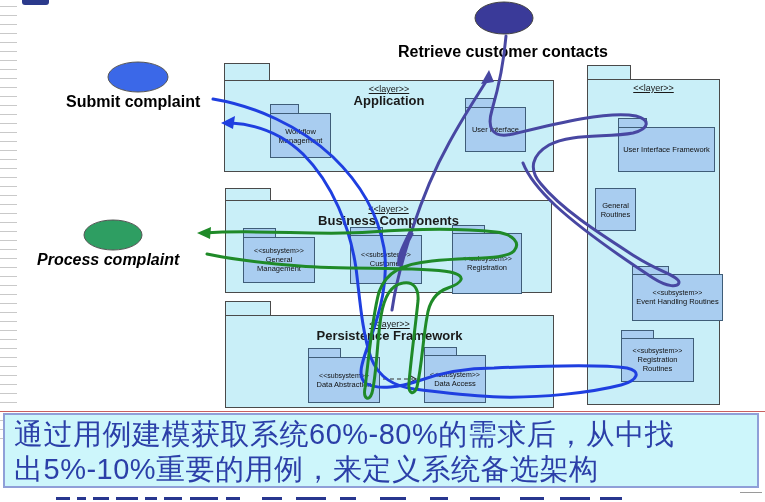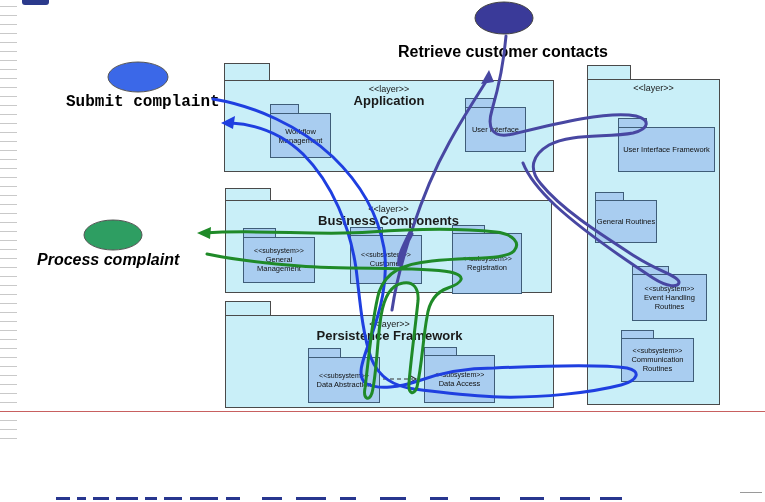--- a/index.html
+++ b/index.html
@@ -15,21 +15,21 @@
   .bullet-frag{left:22px;top:0;width:27px;height:5px;background:#2b3a8c;
                border-radius:0 0 3px 3px;}
 
   
   .pkg-tab{border:1px solid #4a4a4a;border-bottom:none;background:#c9eff8;box-sizing:border-box;}
   .pkg-body{border:1px solid #4a4a4a;background:#c9eff8;box-sizing:border-box;}
   .sub .pkg-tab{border:1px solid #3f5d78;border-bottom:none;background:#a9cdf0;}
   .sub .pkg-body{border:1px solid #3f5d78;background:#a9cdf0;display:flex;flex-direction:column;
                  align-items:center;justify-content:center;text-align:center;}
   .layer-title{width:100%;text-align:center;padding-top:3px;color:#1a1a1a;}
-  .layer-st{font-size:9px;line-height:10px;}
+  .layer-st{font-size:9px;line-height:10px;text-decoration:underline;}
   .layer-nm{font-size:13px;font-weight:bold;line-height:14px;}
   .sub-st{font-size:7px;line-height:8px;color:#111;}
   .sub-nm{font-size:7.5px;line-height:9px;color:#111;}
 
   
   .uc-label{font-weight:bold;font-size:16px;color:#000;white-space:nowrap;}
 
   
   .overlay{left:0;top:0;z-index:5;pointer-events:none;}
 
@@ -134,57 +134,57 @@
   <div class="sub">
     <div class="abs pkg-tab" style="left:308px;top:348px;width:33px;height:9px;"></div>
     <div class="abs pkg-body" style="left:308px;top:357px;width:72px;height:46px;">
       <div class="sub-st">&lt;&lt;subsystem&gt;&gt;</div>
       <div class="sub-nm">Data Abstraction</div>
     </div>
   </div>
 
   <div class="sub">
     <div class="abs pkg-tab" style="left:424px;top:347px;width:33px;height:8px;"></div>
-    <div class="abs pkg-body" style="left:424px;top:355px;width:71px;height:48px;">
+    <div class="abs pkg-body" style="left:424px;top:355px;width:62px;height:48px;">
       <div class="sub-st">&lt;&lt;subsystem&gt;&gt;</div>
       <div class="sub-nm">Data Access</div>
     </div>
   </div>
 
   <div class="sub">
     <div class="abs pkg-tab" style="left:618px;top:118px;width:29px;height:9px;"></div>
     <div class="abs pkg-body" style="left:618px;top:127px;width:97px;height:45px;">
       <div class="sub-nm">User Interface Framework</div>
     </div>
   </div>
 
   <div class="sub">
     <div class="abs pkg-tab" style="left:595px;top:192px;width:29px;height:8px;"></div>
-    <div class="abs pkg-body" style="left:595px;top:200px;width:62px;height:43px;">
+    <div class="abs pkg-body" style="left:595px;top:188px;width:41px;height:43px;">
       <div class="sub-nm">General Routines</div>
     </div>
   </div>
 
   <div class="sub">
     <div class="abs pkg-tab" style="left:632px;top:266px;width:37px;height:8px;"></div>
-    <div class="abs pkg-body" style="left:632px;top:274px;width:75px;height:47px;">
+    <div class="abs pkg-body" style="left:632px;top:274px;width:91px;height:47px;">
       <div class="sub-st">&lt;&lt;subsystem&gt;&gt;</div>
       <div class="sub-nm">Event Handling Routines</div>
     </div>
   </div>
 
   <div class="sub">
     <div class="abs pkg-tab" style="left:621px;top:330px;width:33px;height:8px;"></div>
     <div class="abs pkg-body" style="left:621px;top:338px;width:73px;height:44px;">
       <div class="sub-st">&lt;&lt;subsystem&gt;&gt;</div>
-      <div class="sub-nm">Communication Routines</div>
-    </div>
-  </div>
-
-  <div class="abs uc-label" style="left:66px;top:93px;font-family:Liberation Mono, monospace;">Submit complaint</div>
+      <div class="sub-nm">Registration Routines</div>
+    </div>
+  </div>
+
+  <div class="abs uc-label" style="left:66px;top:93px;">Submit complaint</div>
   <div class="abs uc-label" style="left:398px;top:43px;">Retrieve customer contacts</div>
   <div class="abs uc-label" style="left:37px;top:251px;font-style:italic;">Process complaint</div>
 
   <svg class="abs overlay" width="765" height="502" viewBox="0 0 765 502">
 
     <ellipse cx="138" cy="77" rx="30" ry="15" stroke="#555" stroke-width="1" fill="#3b68e8"></ellipse>
     <ellipse cx="504" cy="18" rx="29" ry="16" stroke="#444" stroke-width="1" fill="#3a3a99"></ellipse>
     <ellipse cx="113" cy="235" rx="29" ry="15" stroke="#555" stroke-width="1" fill="#2e9e62"></ellipse>
 
     <g>
@@ -218,20 +218,24 @@
              C363,399 369,402 372,393 C377,372 377,340 381,316
              C384,297 391,285 403,283 C413,281 419,288 418,301
              C415,330 411,358 409,383 C408,394 414,396 417,387
              C422,365 423,338 427,317 C429,302 436,292 448,288
              C462,283 468,276 450,272 C420,266 350,270 300,266
              C260,263 226,258 207,254" stroke="#1f8a28"></path>
     <polygon points="197,233 211,227 210,239" fill="#1f8a28"></polygon>
   </svg>
 
   <div class="abs red-rule"></div>
+  <div class="abs caption">
+    <div class="cap-line">通过用例建模获取系统60%-80%的需求后，从中找</div>
+    <div class="cap-line">出5%-10%重要的用例，来定义系统备选架构</div>
+  </div>
 
   <div class="abs footer">
     <span class="fb" style="left:56px;width:14px;"></span>
     <span class="fb" style="left:77px;width:9px;"></span>
     <span class="fb" style="left:93px;width:16px;"></span>
     <span class="fb" style="left:116px;width:22px;"></span>
     <span class="fb" style="left:145px;width:12px;"></span>
     <span class="fb" style="left:164px;width:18px;"></span>
     <span class="fb" style="left:190px;width:28px;"></span>
     <span class="fb" style="left:226px;width:14px;"></span>

